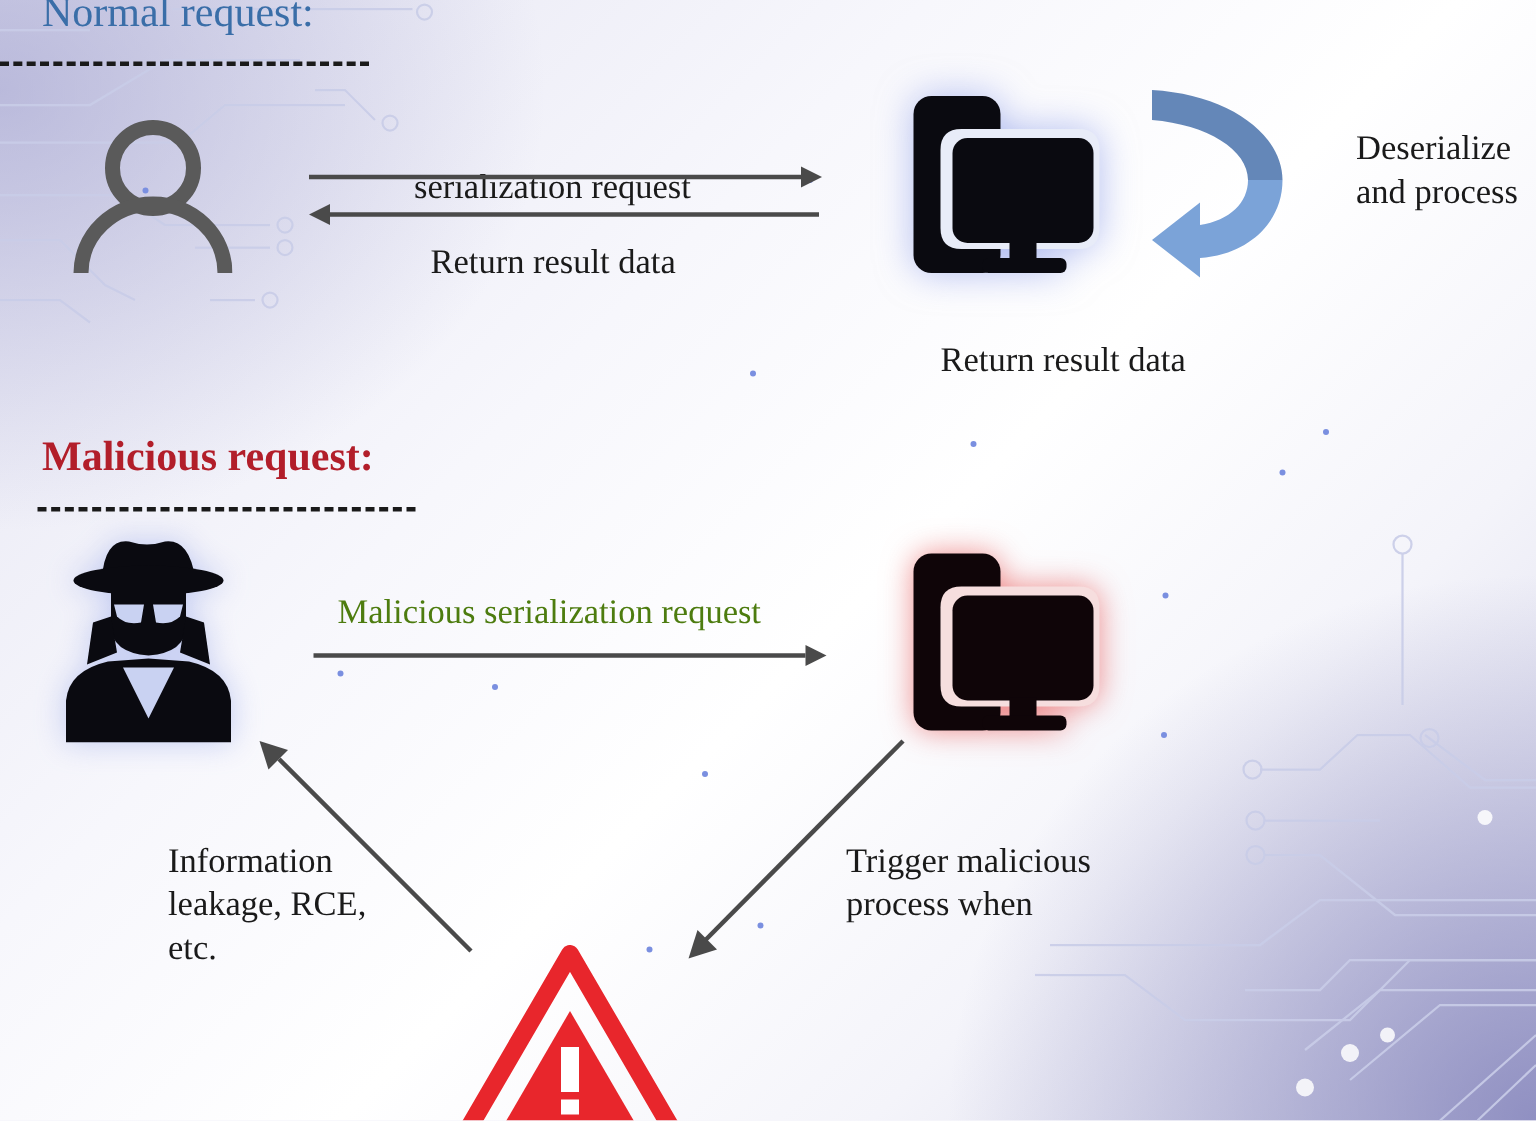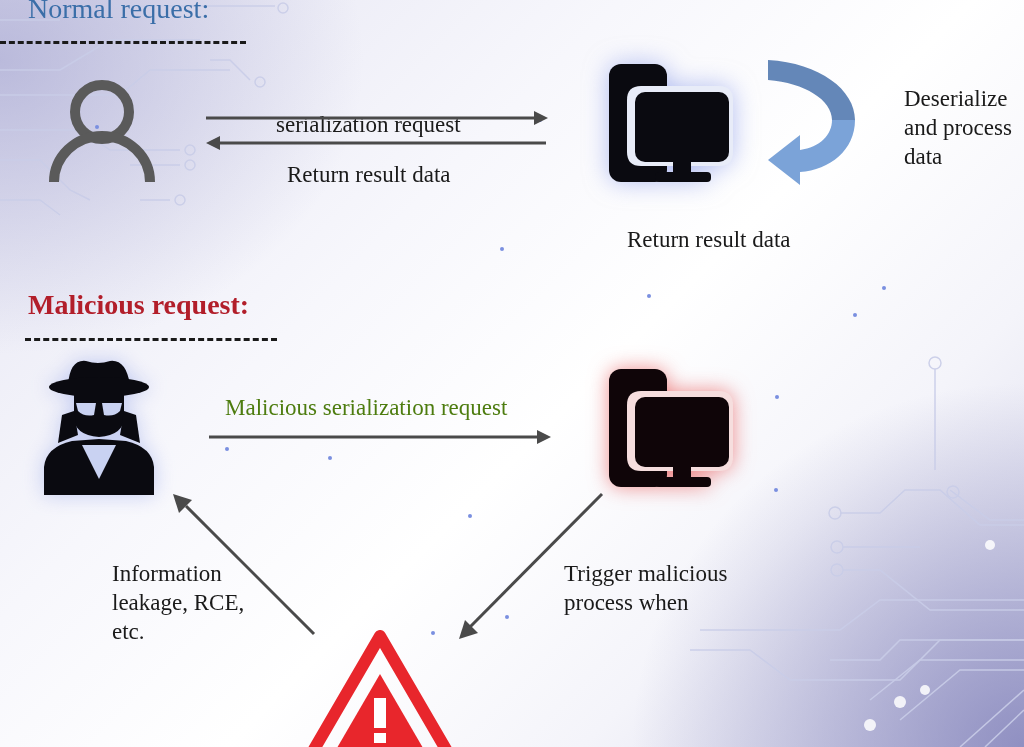--- a/index.html
+++ b/index.html
@@ -124,21 +124,20 @@
 </svg>
 
 <svg class="abs" style="left:760px;top:55px;" width="110" height="135" viewBox="0 0 110 135">
   <path d="M8 5 C60 8 95 35 95 65 L72 65 C72 45 45 28 8 25 Z" fill="#6487b8"></path>
   <path d="M95 65 C95 95 70 115 40 117 L40 130 L8 105 L40 80 L40 95 C60 92 72 80 72 65 Z" fill="#7ba3d8"></path>
 </svg>
 
 <div class="abs txt" style="left:904px;top:84px;line-height:29px;">
   <div>Deserialize</div>
   <div>and process</div>
-  <div>data</div>
 </div>
 
 <div class="abs txt" style="left:627px;top:225px;">Return result data</div>
 
 <div class="abs txt section-title malicious-title">Malicious request:</div>
 <div class="dash" style="left:25px;top:338px;width:252px;"></div>
 
 <svg class="abs glow-soft" style="left:38px;top:355px;" width="122" height="140" viewBox="0 0 122 140">
   <path d="M30 30 Q32 4 48 6 Q60 10 72 6 Q88 4 92 30 Z" fill="#0a0a10"></path>
   <ellipse cx="61" cy="32" rx="50" ry="10" fill="#0a0a10"></ellipse>

